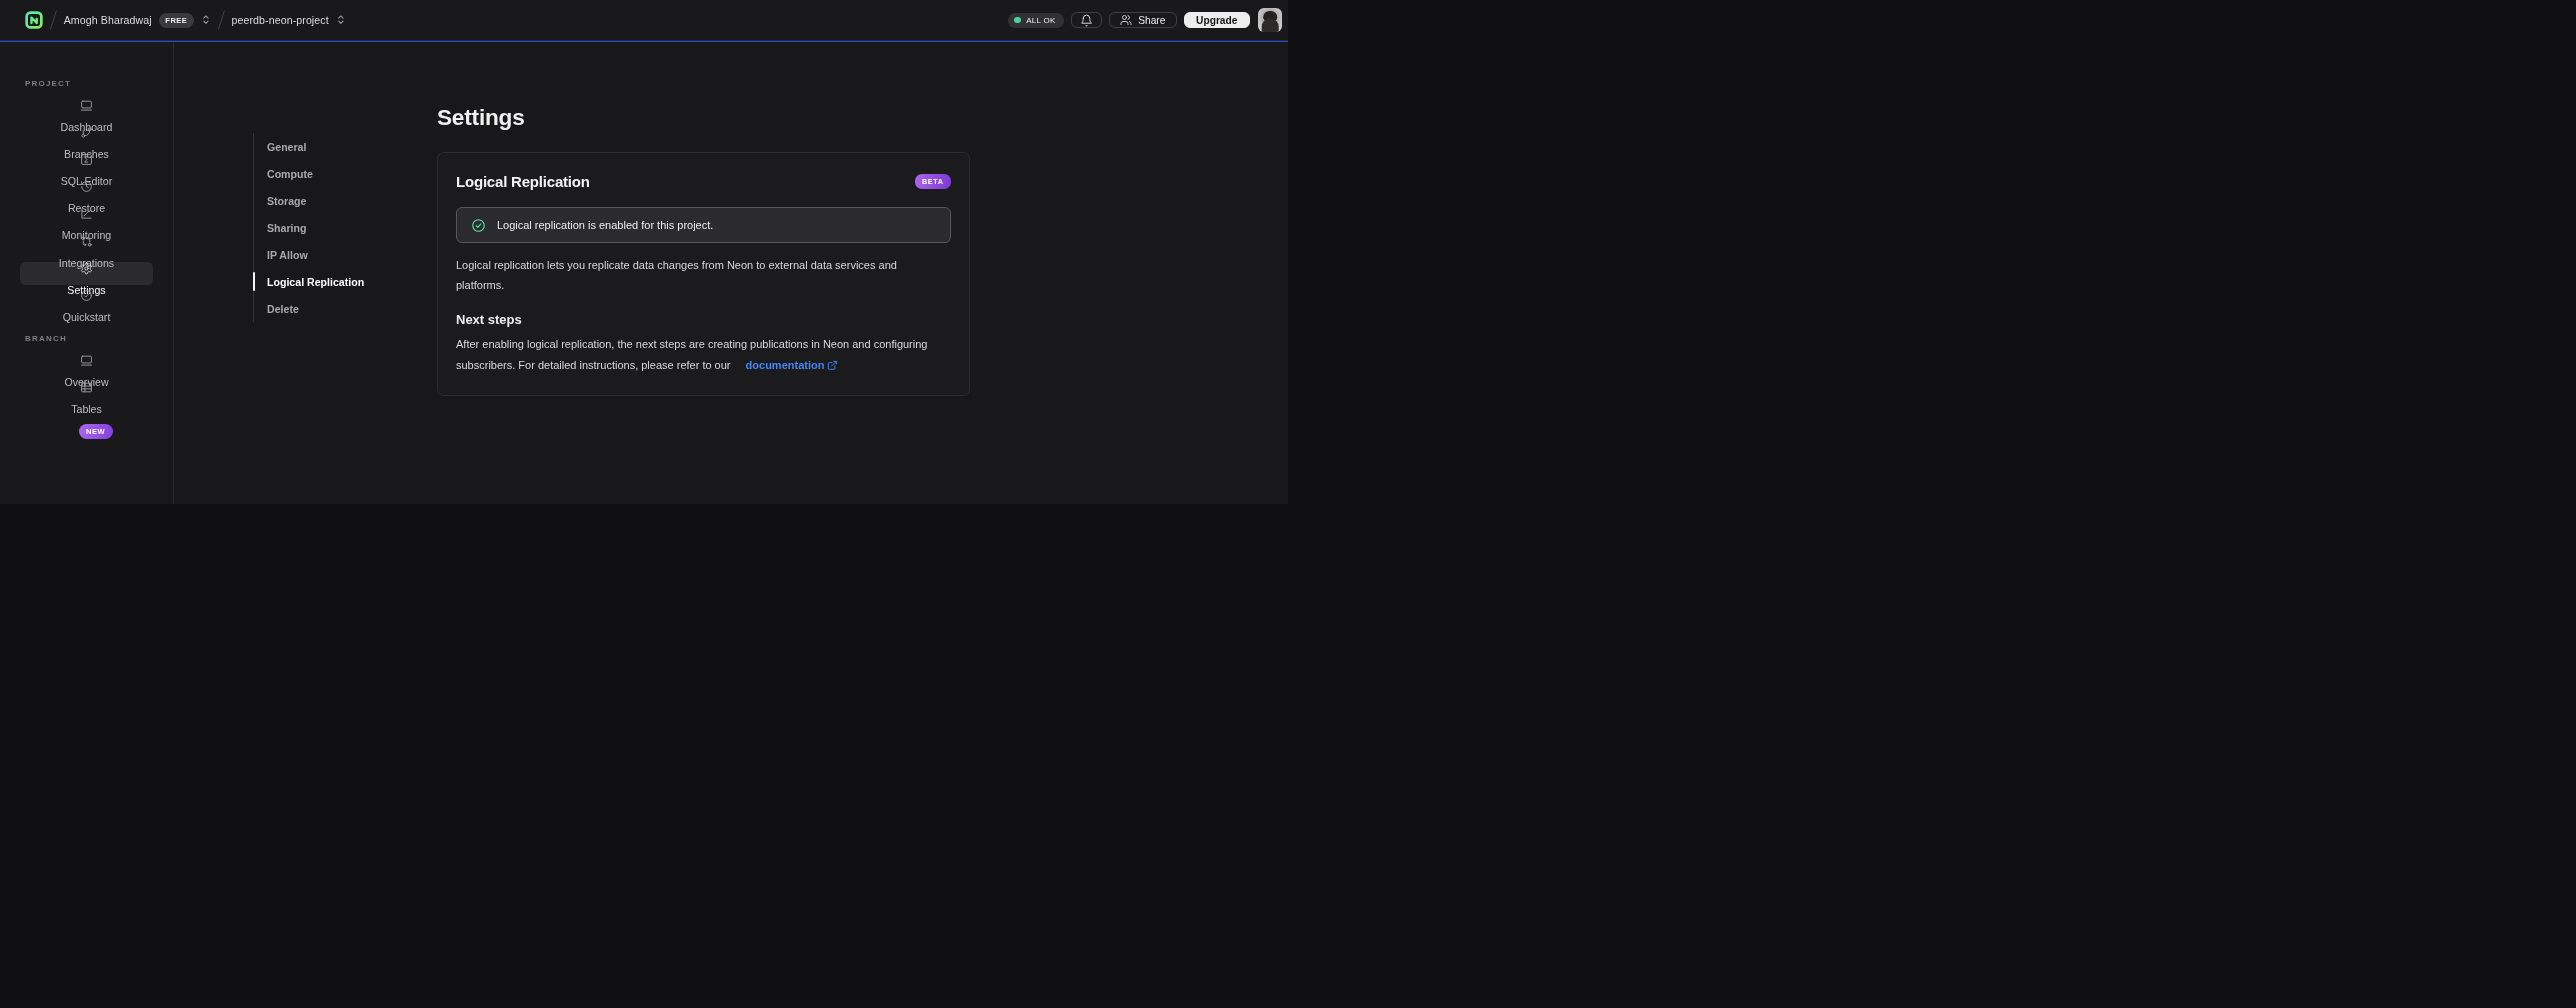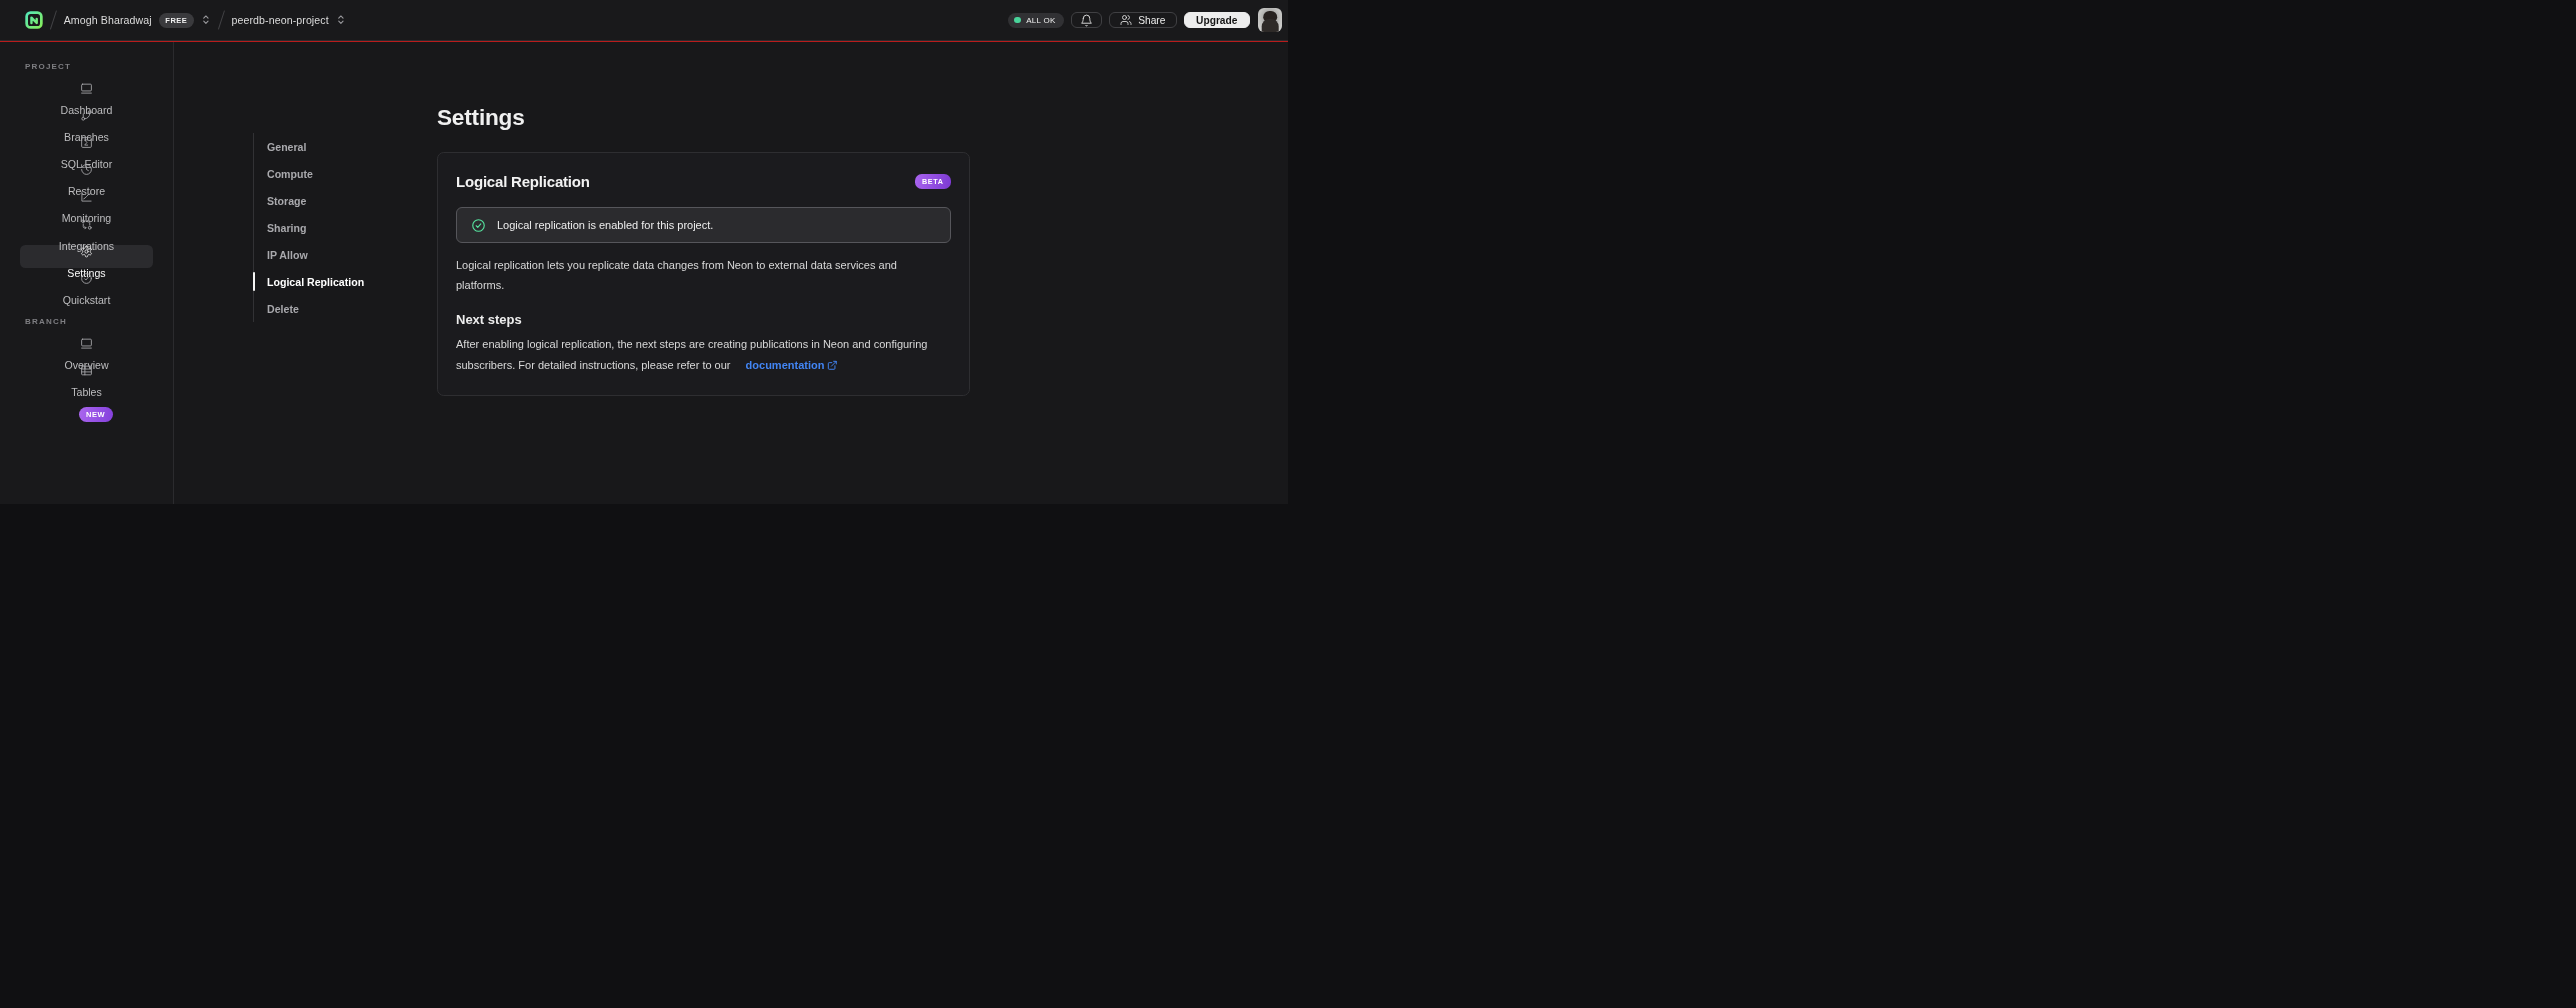--- a/index.html
+++ b/index.html
@@ -1,18 +1,18 @@
 <!DOCTYPE html>
 <html style="font-size:12px"><head>
 <meta charset="utf-8">
 <style>
   * { margin:0; padding:0; box-sizing:border-box; }
   html,body { background:#101012; }
   body { font-family:"Liberation Sans","DejaVu Sans",sans-serif; -webkit-font-smoothing:antialiased; }
-  .app { position:relative; width:1288px; height:504px; background:#b91c1c; overflow:hidden; color:#e6e6e6; }
+  .app { position:relative; width:1288px; height:504px; background:#1d4ed8; overflow:hidden; color:#e6e6e6; }
 
   
   .topbar { position:absolute; top:0; left:0; right:0; height:41px; background:#19191b;
             border-bottom:0.8px solid #2b2b2e; display:flex; align-items:center; padding:0 6px 0 25px; }
   .tb-left { display:flex; align-items:center; gap:9.8px; flex:1; }
   .slash { width:1.1px; height:19.6px; background:#414144; transform:rotate(18deg); border-radius:1.5px; }
   .crumb { display:flex; align-items:center; gap:6.8px; }
   .crumb-name { font-size:10.6px; color:#dcdcdc; letter-spacing:0.1px; }
   .pill-free { background:#3a3a3d; color:#f2f2f2; font-size:7.5px; font-weight:700; letter-spacing:0.5px;
                padding:3px 6.8px; border-radius:7.5px; }
@@ -29,21 +29,21 @@
   .btn-upgrade { background:#ededed; border:0.8px solid #ededed; color:#151515; font-weight:600; padding:0 11.3px; }
   .avatar { width:24px; height:24px; border-radius:6px; margin-left:1.5px; cursor:pointer; overflow:hidden;
             background:radial-gradient(circle at 50% 38%, #8a8a8a 0%, #c2c2c0 55%, #d6d6d4 100%); position:relative; }
   .avatar::before { content:""; position:absolute; left:50%; top:3px; transform:translateX(-50%);
             width:13.6px; height:10.6px; border-radius:6.8px 6.8px 5.3px 5.3px; background:#26211f; }
   .avatar::after { content:""; position:absolute; left:50%; top:11.3px; transform:translateX(-50%);
             width:16.6px; height:13.6px; border-radius:7.5px 7.5px 0 0; background:#2e2a28; }
 
   
   .sidebar { position:absolute; top:42px; left:0; bottom:0; width:174px; background:#19191b;
-             border-right:0.8px solid #2b2b2e; padding:20px 25px 0 25px; }
+             border-right:0.8px solid #2b2b2e; padding:37px 25px 0 25px; }
   .main { position:absolute; top:42px; left:174px; right:0; bottom:0; background:#18181a; }
 
   
   .side-label { font-size:8px; font-weight:700; letter-spacing:1.2px; color:#7e7e82; margin-bottom:10.6px; }
   .side-item { display:flex; align-items:center; gap:9px; height:23.4px; margin:0 -5.3px 3.8px -5.3px;
                padding:0 5.3px; border-radius:5.3px; cursor:pointer; color:#bdbdbf; font-size:10.6px;flex-direction:column; }
   .side-item svg { flex:0 0 auto; color:#a9a9ad; }
   .side-item.active { background:#2b2b2e; color:#fafafa; }
   .side-item.active svg { color:#e9e9e9; }
   .side-gap { height:18px; }

